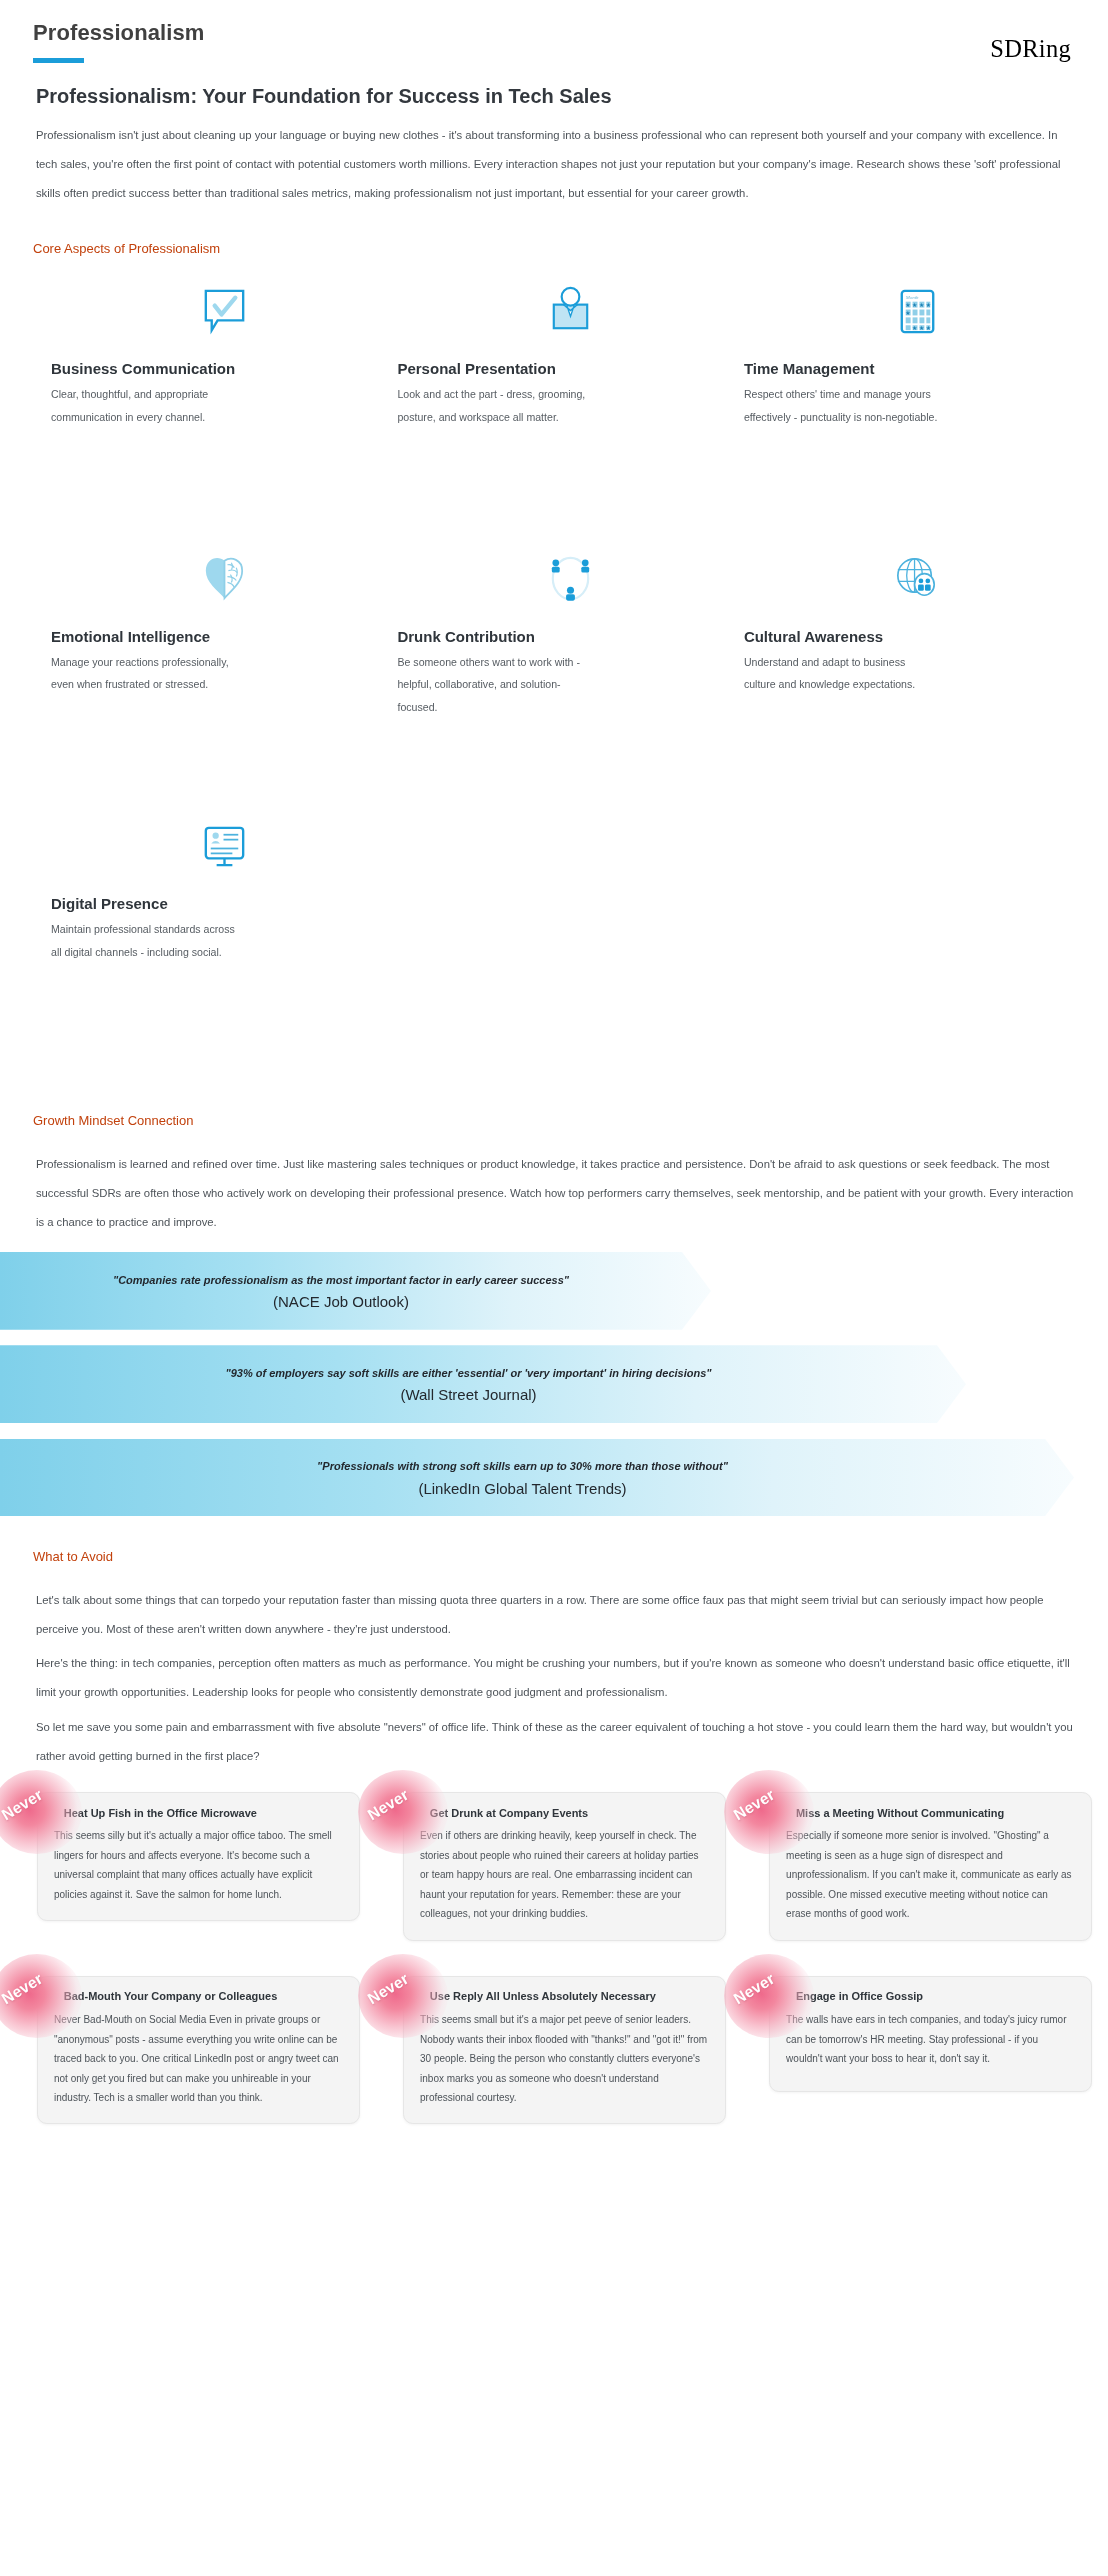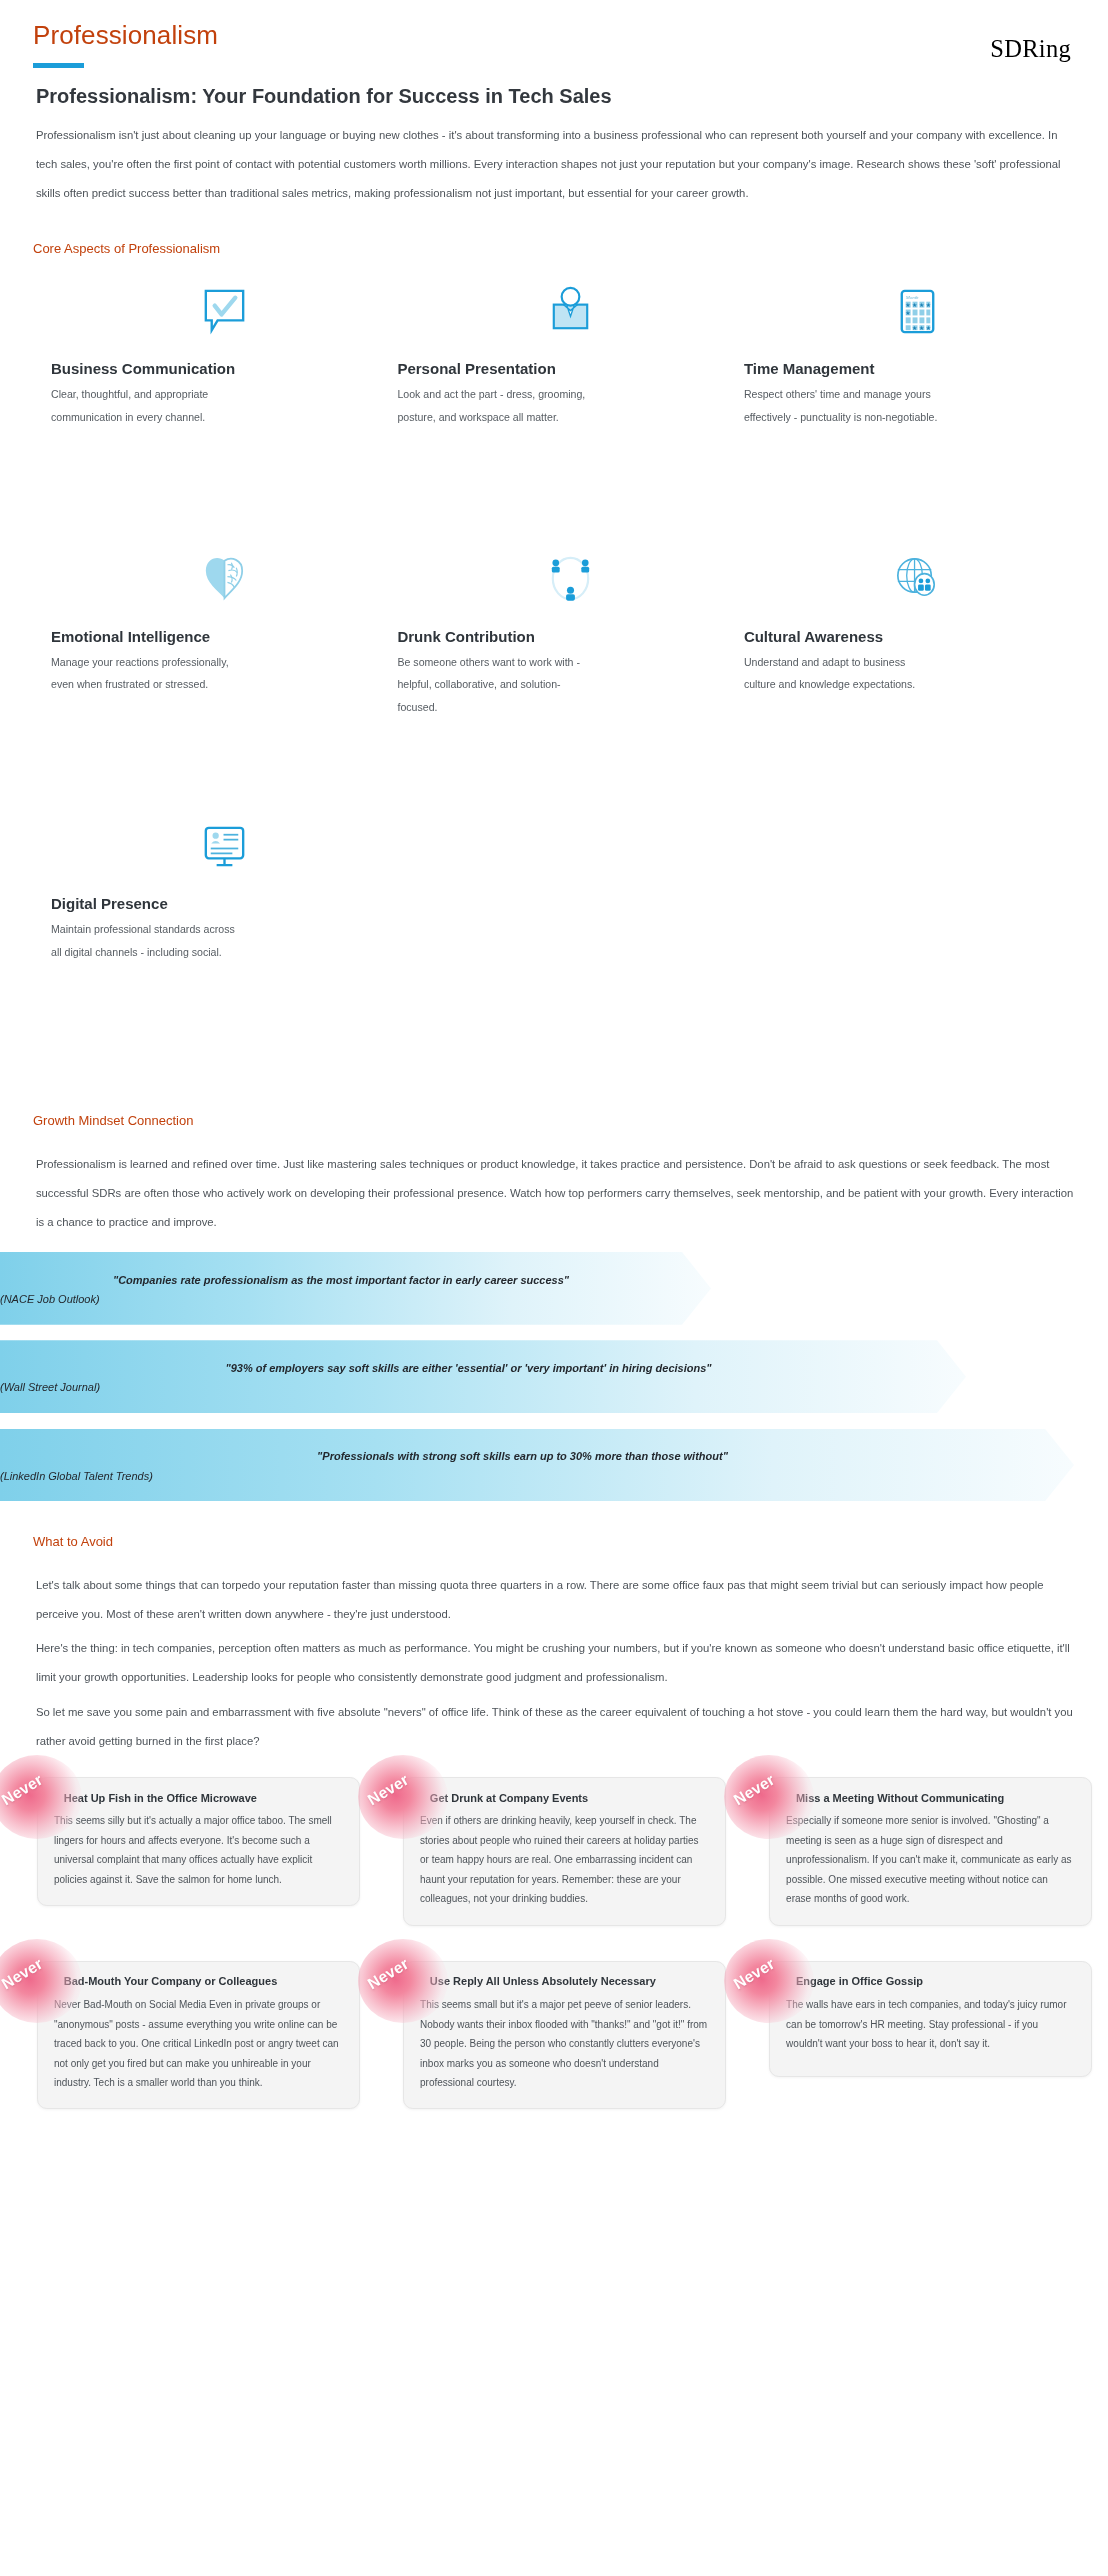--- a/index.html
+++ b/index.html
@@ -13,23 +13,23 @@
   }
 
   
   .page-header {
     padding: 19.6px 33px 0 33px;
     position: relative;
     height: 67px;
   }
   .page-header h1 {
     margin: 0;
-    font-size: 26px;
-    font-weight: 400;
-    color: #c2410c;
+    font-size: 22px;
+    font-weight: 700;
+    color: #404040;
     letter-spacing: 0.1px;
   }
   .brand {
     position: absolute;
     right: 37px;
     top: 35px;
     font-family: "Liberation Serif", "DejaVu Serif", serif;
     font-size: 24.5px;
     color: #000000;
     letter-spacing: 0.3px;
@@ -109,24 +109,24 @@
   .banner.b3 { width: 1074px; clip-path: polygon(0 0, calc(100% - 29px) 0, 100% 50%, calc(100% - 29px) 100%, 0 100%); }
   .banner .q {
     font-size: 11px;
     font-style: italic;
     font-weight: bold;
     text-align: center;
     padding-right: 29px;
     line-height: 1.5;
   }
   .banner .src {
-    font-size: 11px;
+    font-size: 15px;
+    text-align: center;
     padding-right: 29px;
     margin-top: 4.9px;
-    font-style: italic;
   }
   .b1 .q, .b1 .src { padding-left: 0; }
 
   
   .never-grid {
     display: grid;
     grid-template-columns: repeat(3, 1fr);
     gap: 35px 21.6px;
     padding: 15.7px 15.7px 29px 15.7px;
   }

